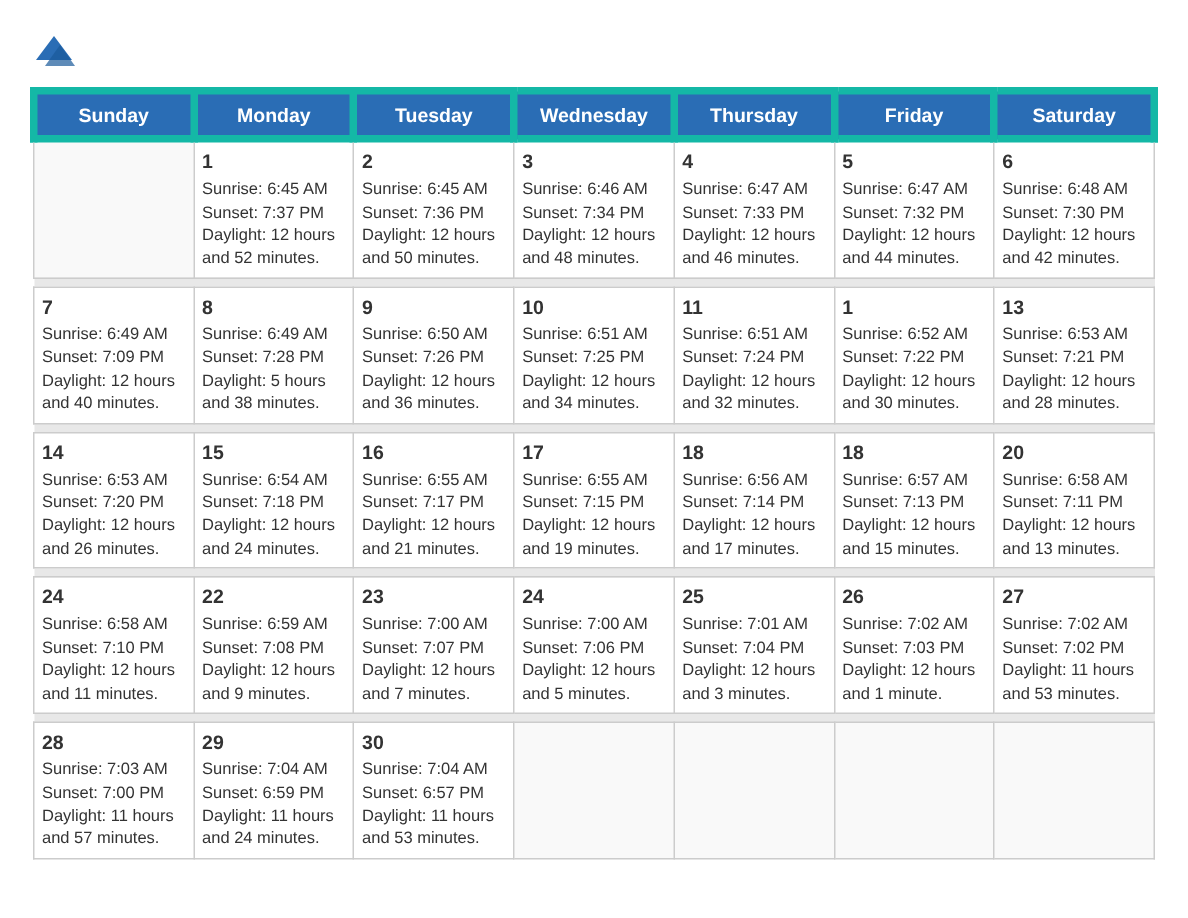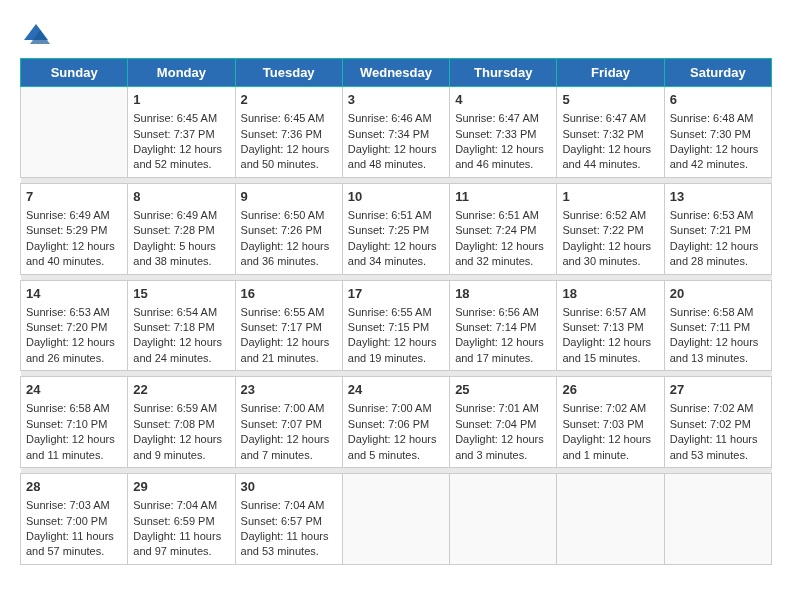--- a/index.html
+++ b/index.html
@@ -56,21 +56,21 @@
       width: 100%;
       border-collapse: collapse;
     }
     .day-header {
       background: #2a6db5;
       color: #fff;
       text-align: center;
       padding: 6px 4px;
       font-size: 13px;
       font-weight: bold;
-      border: 1px solid #14b8a6;
+      border: 5px solid #14b8a6;
     }
     td {
       border: 1px solid #ccc;
       vertical-align: top;
       padding: 4px 5px;
       font-size: 11px;
       color: #333;
       width: calc(100% / 7);
       min-height: 80px;
       line-height: 1.4;
@@ -162,21 +162,21 @@
           <div>Daylight: 12 hours and 42 minutes.</div>
         </td>
       </tr>
       <tr>
         <td colspan="7" class="row-divider" style="padding: 0px; border: none;"></td>
       </tr>
       <tr>
         <td>
           <span class="day-num">7</span>
           <div>Sunrise: 6:49 AM</div>
-          <div>Sunset: 5:29 PM</div>
+          <div>Sunset: 7:09 PM</div>
           <div>Daylight: 12 hours and 40 minutes.</div>
         </td>
         <td>
           <span class="day-num">8</span>
           <div>Sunrise: 6:49 AM</div>
           <div>Sunset: 7:28 PM</div>
           <div>Daylight: 5 hours and 38 minutes.</div>
         </td>
         <td>
           <span class="day-num">9</span>
@@ -310,21 +310,21 @@
         <td>
           <span class="day-num">28</span>
           <div>Sunrise: 7:03 AM</div>
           <div>Sunset: 7:00 PM</div>
           <div>Daylight: 11 hours and 57 minutes.</div>
         </td>
         <td>
           <span class="day-num">29</span>
           <div>Sunrise: 7:04 AM</div>
           <div>Sunset: 6:59 PM</div>
-          <div>Daylight: 11 hours and 97 minutes.</div>
+          <div>Daylight: 11 hours and 24 minutes.</div>
         </td>
         <td>
           <span class="day-num">30</span>
           <div>Sunrise: 7:04 AM</div>
           <div>Sunset: 6:57 PM</div>
           <div>Daylight: 11 hours and 53 minutes.</div>
         </td>
         <td class="empty"></td>
         <td class="empty"></td>
         <td class="empty"></td>

